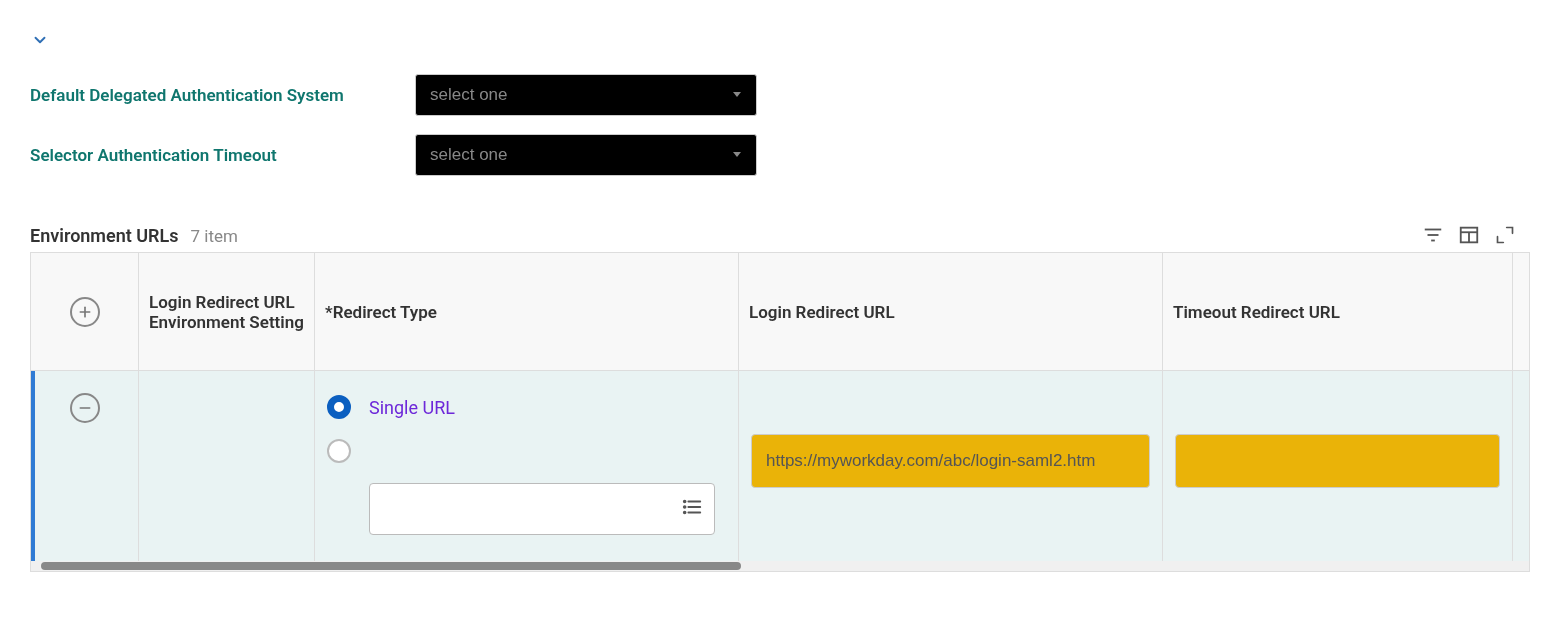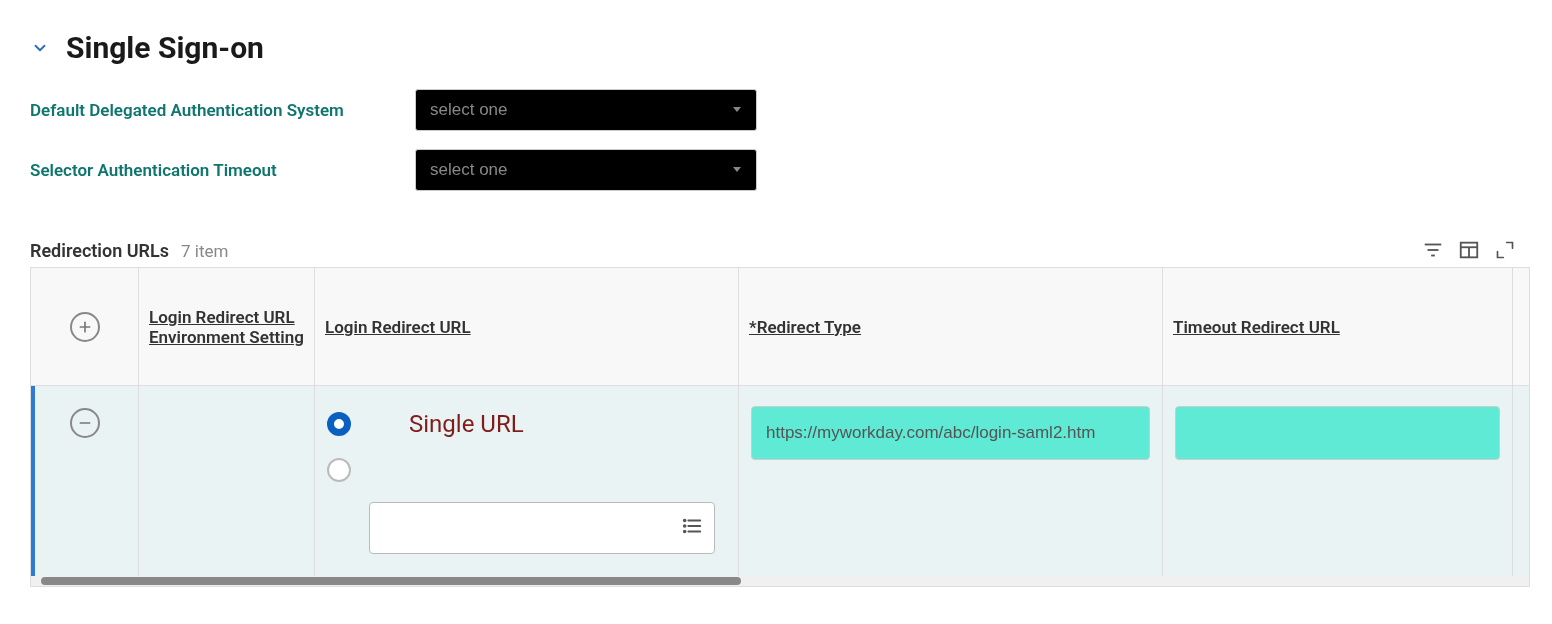--- a/index.html
+++ b/index.html
@@ -114,21 +114,20 @@
     background: #f8f8f8;
     border-right: 1px solid #ddd;
     border-bottom: 1px solid #ddd;
     padding: 18px 10px;
     display: flex;
     align-items: center;
     font-size: 17px;
     font-weight: 600;
     color: #333;
     min-height: 118px;
-    text-decoration: underline;
   }
   .col-head.center { justify-content: center; }
   .col-head:last-child { border-right: none; }
 
   .data-row {
     display: contents;
   }
   .cell {
     background: #e9f3f3;
     border-right: 1px solid #ddd;
@@ -183,23 +182,22 @@
   }
   .radio-outer.selected {
     border: 7px solid #0b5fc0;
     background: #fff;
   }
   .radio-outer.unselected {
     border: 2px solid #bbb;
     background: #fff;
   }
   .radio-label {
-    font-size: 24px;
-    color: #7f1d1d;
-    margin-left: 40px;
+    font-size: 18px;
+    color: #6d28d9;
   }
   .selector-input-row {
     padding-left: 42px;
   }
   .selector-input {
     position: relative;
     width: 346px;
   }
   .selector-input input {
     width: 100%;
@@ -220,22 +218,23 @@
   }
 
   .url-input {
     width: 100%;
     height: 54px;
     border: 1px solid #ccc;
     border-radius: 4px;
     padding: 0 14px;
     font-size: 17px;
     color: #555;
-    background: #5eead4;
+    background: #eab308;
     text-overflow: ellipsis;
+    margin-top: 43px;
   }
 
   .hscroll {
     height: 10px;
     background: #f0f0f0;
     position: relative;
   }
   .hscroll-thumb {
     position: absolute;
     left: 10px;
@@ -248,21 +247,20 @@
 </style>
 </head>
 <body>
 
 <div class="section-header">
   <span class="chevron">
     <svg width="18" height="18" viewBox="0 0 24 24" fill="none" stroke="#2f6fb5" stroke-width="2.5" stroke-linecap="round" stroke-linejoin="round">
         <polyline points="6 9 12 15 18 9"></polyline>
       </svg>
   </span>
-  <span class="section-title">Single Sign-on</span>
 </div>
 
 <div class="form-row">
   <div class="form-label">Default Delegated Authentication System</div>
   <div class="select-box">
     <input type="text" readonly="" placeholder="select one" style="">
     <span class="select-caret">
       <svg width="12" height="12" viewBox="0 0 24 24" fill="#888">
           <polygon points="4,8 20,8 12,18"></polygon>
         </svg>
@@ -277,21 +275,21 @@
     <span class="select-caret">
       <svg width="12" height="12" viewBox="0 0 24 24" fill="#888">
           <polygon points="4,8 20,8 12,18"></polygon>
         </svg>
     </span>
   </div>
 </div>
 
 <div class="table-header-row">
   <div class="table-title-wrap">
-    <span class="table-title">Redirection URLs</span>
+    <span class="table-title">Environment URLs</span>
     <span class="item-count">7 item</span>
   </div>
   <div class="table-tools">
     <span class="tool-btn">
       <svg width="22" height="22" viewBox="0 0 24 24" fill="none" stroke="#555" stroke-width="2">
           <line x1="3" y1="6" x2="21" y2="6"></line>
           <line x1="6" y1="12" x2="18" y2="12"></line>
           <line x1="10" y1="18" x2="14" y2="18"></line>
         </svg>
     </span>
@@ -316,22 +314,22 @@
 
     <div class="col-head center">
       <span class="circle-btn">
         <svg width="16" height="16" viewBox="0 0 24 24" fill="none" stroke="#777" stroke-width="2.5" stroke-linecap="round">
             <line x1="12" y1="5" x2="12" y2="19"></line>
             <line x1="5" y1="12" x2="19" y2="12"></line>
           </svg>
       </span>
     </div>
     <div class="col-head">Login Redirect URL Environment Setting</div>
+    <div class="col-head">*Redirect Type</div>
     <div class="col-head">Login Redirect URL</div>
-    <div class="col-head">*Redirect Type</div>
     <div class="col-head">Timeout Redirect URL</div>
     <div class="col-head"></div>
 
     <div class="data-row">
       <div class="cell left-accent center-h">
         <span class="circle-btn">
           <svg width="16" height="16" viewBox="0 0 24 24" fill="none" stroke="#777" stroke-width="2.5" stroke-linecap="round">
               <line x1="5" y1="12" x2="19" y2="12"></line>
             </svg>
         </span>

